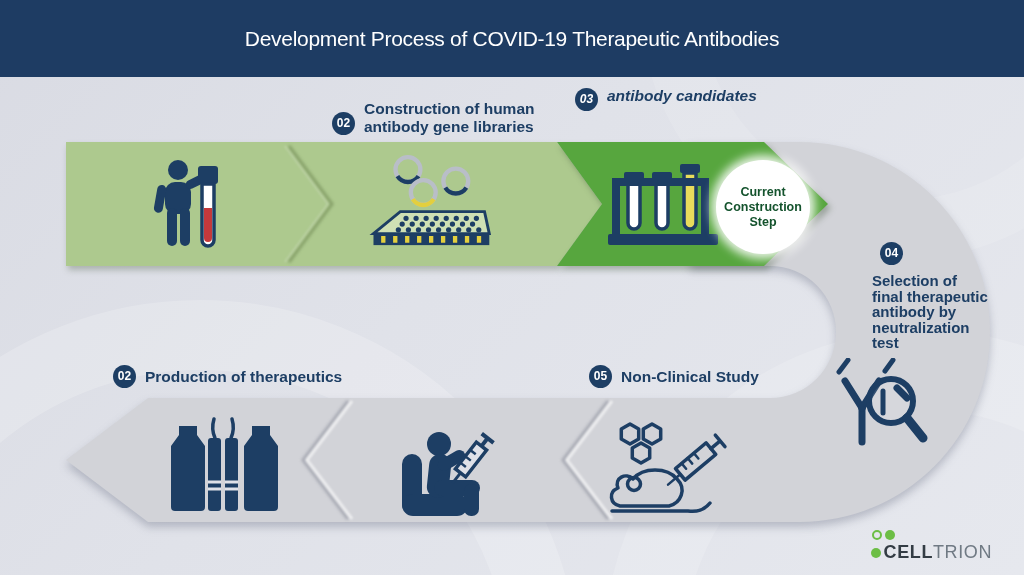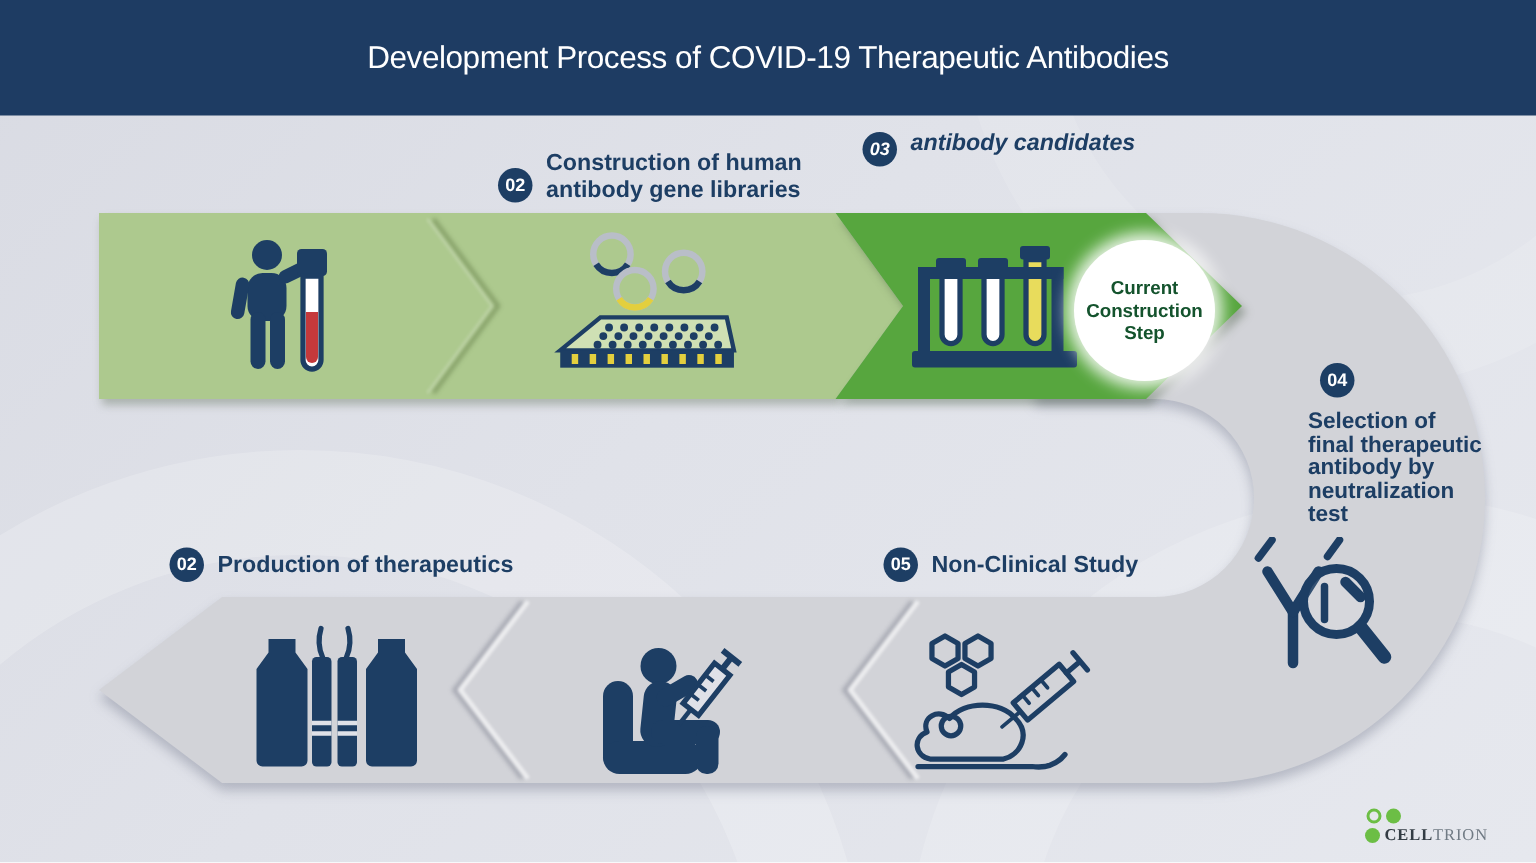--- a/index.html
+++ b/index.html
@@ -42,21 +42,21 @@
                   color:#14532d; font-weight:700; font-size:12.5px; line-height:15px; z-index:7; }
 
   .icon { position:absolute; z-index:6; }
 
   .logo { position:absolute; right:32px; bottom:12px; z-index:6; }
   .logo .dots { display:flex; gap:3px; margin-left:1px; margin-bottom:2px; }
   .dot { width:10px; height:10px; border-radius:50%; display:inline-block; }
   .dot.outline { border:2.5px solid #6cbe45; }
   .dot.fill { background:#6cbe45; }
   .logo .row { display:flex; align-items:center; gap:3px; }
-  .logo .word { font-size:11px; letter-spacing:0.6px; color:#707a84;font-family:Liberation Serif, serif; }
+  .logo .word { font-size:18px; letter-spacing:0.6px; color:#707a84; }
   .logo .word b { color:#333c44; }
 </style>
 </head>
 <body>
 
 <div class="stage">
 
   <div class="swirl s1"></div>
   <div class="swirl s2"></div>
   <div class="swirl s3"></div>

